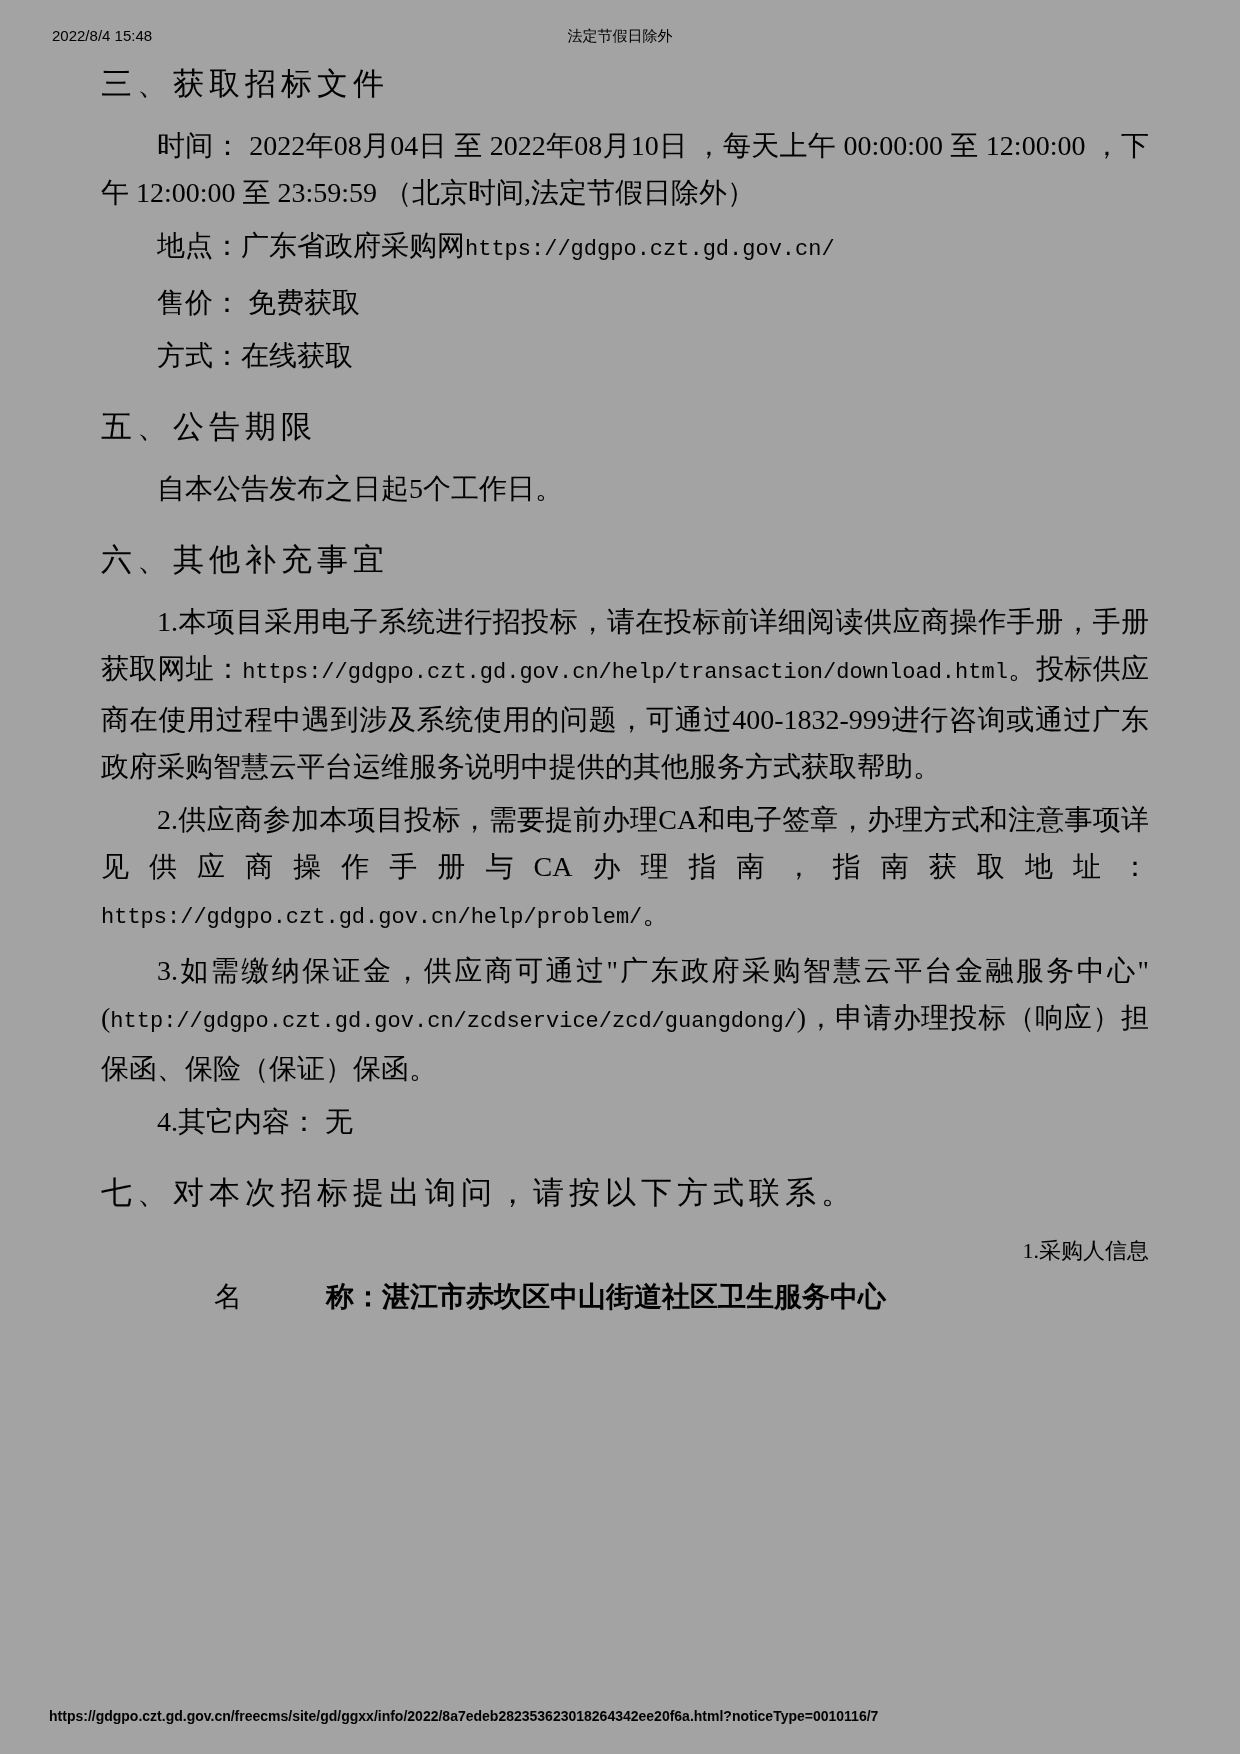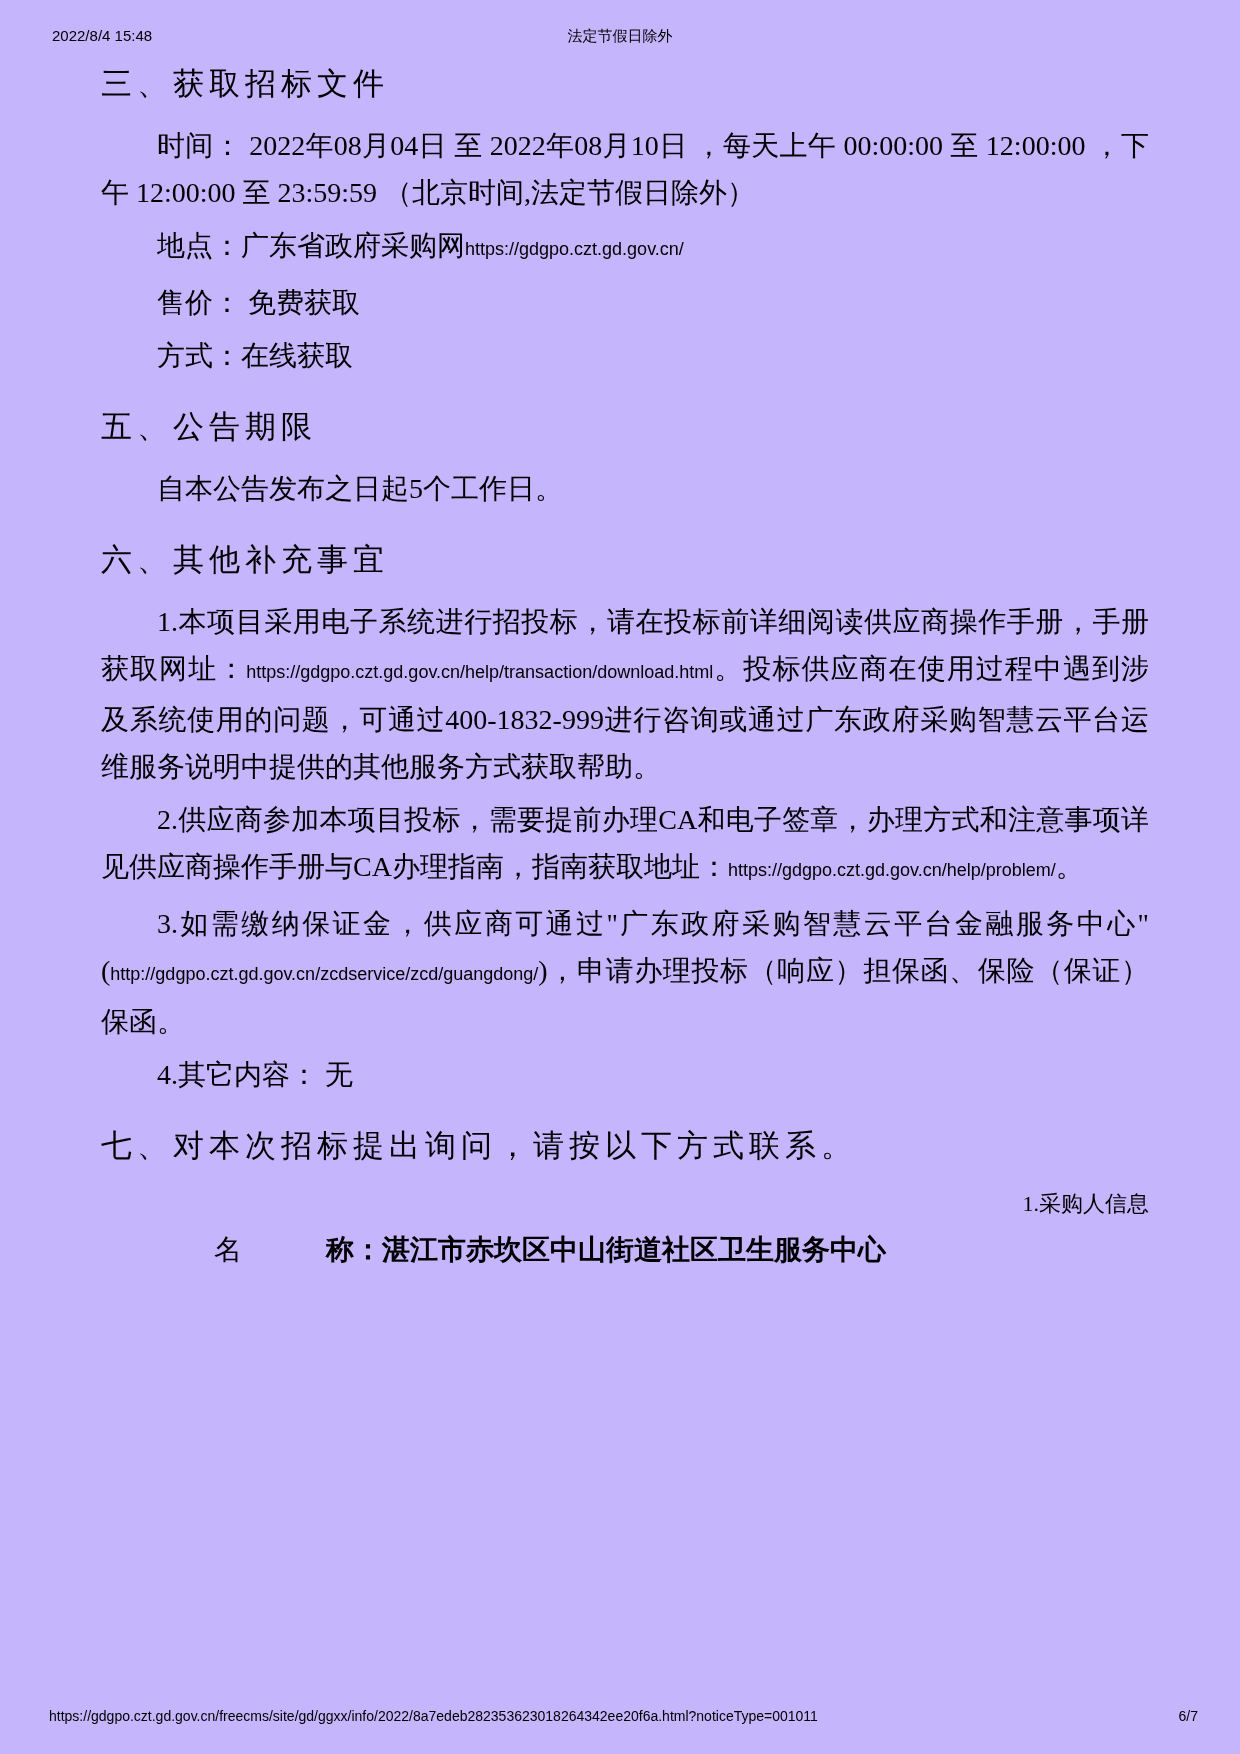--- a/index.html
+++ b/index.html
@@ -1,21 +1,21 @@
 <!DOCTYPE html>
 <html><head>
 <meta charset="utf-8">
 <style>
   * { margin:0; padding:0; box-sizing:border-box; }
   html, body { background:#ffffff; }
   .page {
     position:relative;
     width:1240px;
     height:1754px;
-    background:#c4b5fd;
+    background:#a3a3a3;
     color:#000000;
     overflow:hidden;
   }
   
   .page-header {
     position:absolute;
     top:27px; left:52px; right:52px;
     height:20px;
     font-family:"Liberation Sans","DejaVu Sans",sans-serif;
     font-size:15px;
@@ -40,45 +40,46 @@
   }
   section:first-of-type h2 { margin-top:0; }
   p.body {
     font-size:28px;
     line-height:47px;
     text-align:justify;
     margin:0 0 6px 0;
   }
   p.ind { text-indent:56px; }
   .mono {
-    font-family:Liberation Sans, sans-serif;
-    font-size:18px;
+    font-family:Liberation Mono, monospace;
+    font-size:22px;
   }
   p.small-label {
     font-size:22px;
     line-height:40px;
     margin:8px 0 2px 42px;
     text-align:right;
   }
   p.buyer-line {
     font-size:28px;
     line-height:47px;
     margin-left:113px;
   }
   .buyer-rest { margin-left:84px;font-weight:bold; }
   
   .page-footer {
     position:absolute;
     left:49px; right:42px; bottom:30px;
     display:flex;
-    justify-content:space-between;
+    justify-content:flex-start;
     align-items:baseline;
     font-family:"Liberation Sans","DejaVu Sans",sans-serif;
     font-size:14px;
     color:#000000;
+    font-weight:bold;
   }
   .footer-url { white-space:nowrap; }
 </style>
 </head>
 <body>
 
 <div class="page">
 
   <div class="page-header">
     <span class="ph-left">2022/8/4 15:48</span>

